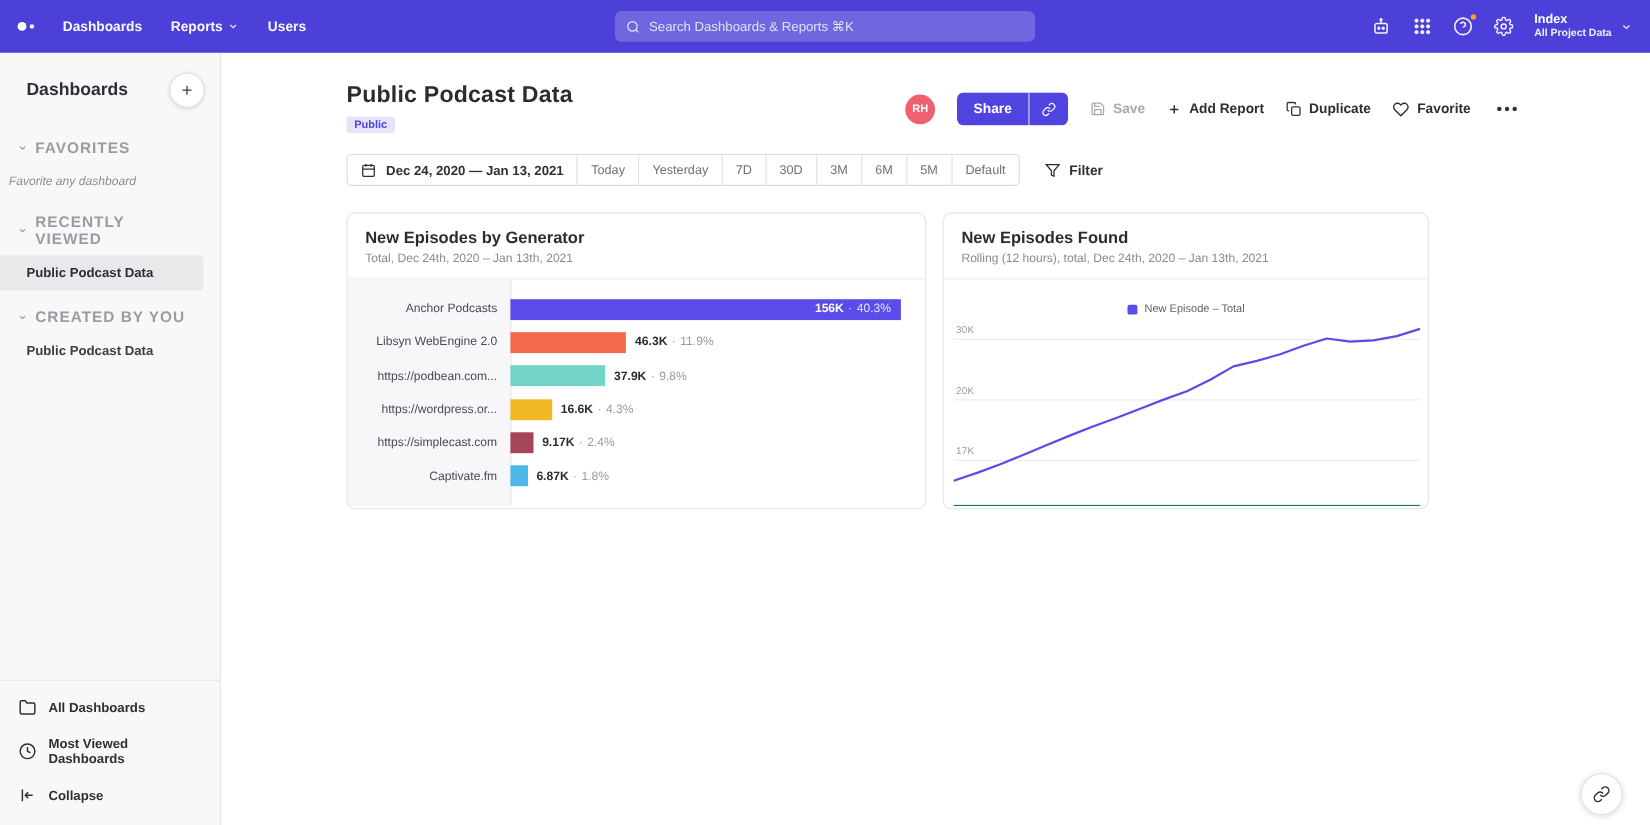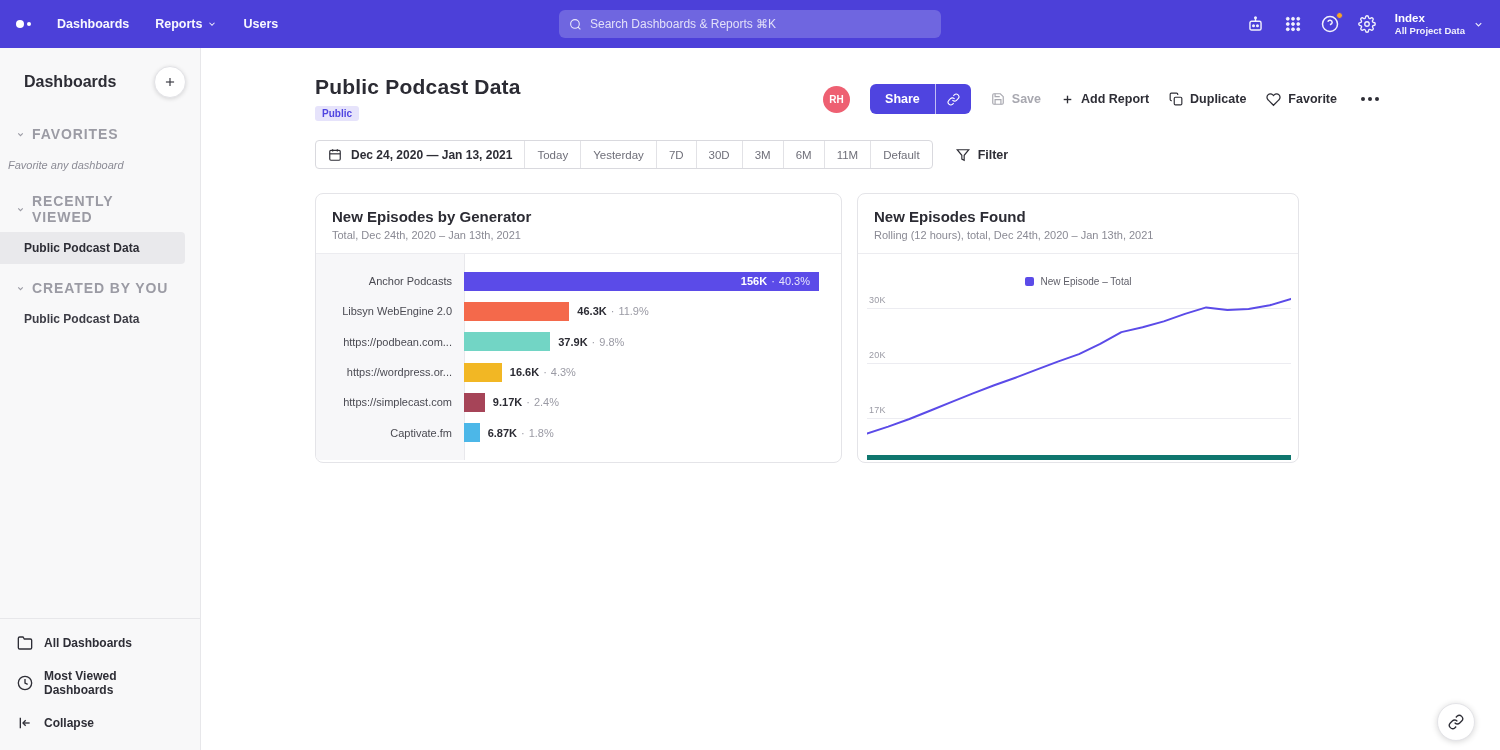--- a/index.html
+++ b/index.html
@@ -91,21 +91,21 @@
   .bar-value .val { font-weight:700; color:#2b2b33; }
   .bar-value .sep { color:#9a9aa4; margin:0 4px; }
   .bar-value .pct { color:#9a9aa4; }
   .bar-value.inside { margin:0; padding-right:9px; }
   .bar-value.inside .val { color:#fff; }
   .bar-value.inside .sep, .bar-value.inside .pct { color:rgba(255,255,255,.85); }
 
   
   .legend { display:flex; justify-content:center; align-items:center; gap:7px; margin-top:22px; font-size:10px; color:#5f5f69; }
   .legend .swatch { width:9px; height:9px; border-radius:2px; display:inline-block; }
-  .plot { position:relative; height:166px; margin:7px 7px 0 9px; border-bottom:5px solid #0f766e; }
+  .plot { position:relative; height:166px; margin:7px 7px 0 9px; border-bottom:1px solid #0f766e; }
   .gridline { position:absolute; left:0; right:0; height:0; border-top:1px solid #ececf1; }
   .gl-30 { top:14px; } .gl-20 { top:69px; } .gl-10 { top:124px; }
   .ytick { position:absolute; left:2px; top:-14px; font-size:9px; color:#9a9aa4; letter-spacing:.3px; }
   .plot svg { position:absolute; left:0; top:0; width:100%; height:100%; }
   .x-axis { display:flex; justify-content:space-between; margin:7px 9px 0; font-size:9px; font-weight:600; color:#8d8d97; letter-spacing:.4px;font-family:Liberation Mono, monospace; }
 
   
   .fab { position:absolute; right:25px; bottom:9px; width:38px; height:38px; border-radius:50%; background:#fff; border:1px solid #e4e4e8; box-shadow:0 1px 6px rgba(0,0,0,.16); display:flex; align-items:center; justify-content:center; cursor:pointer; z-index:30; }
   .fab svg { stroke:#2e2e36; }
 </style>
@@ -343,21 +343,21 @@
             </svg>
           </span>
         <span>Dec 24, 2020 — Jan 13, 2021</span>
       </div>
       <span class="preset">Today</span>
       <span class="preset">Yesterday</span>
       <span class="preset">7D</span>
       <span class="preset">30D</span>
       <span class="preset">3M</span>
       <span class="preset">6M</span>
-      <span class="preset">11M</span>
+      <span class="preset">5M</span>
       <span class="preset">Default</span>
     </div>
     <button class="filter-btn">
       <span>
           <svg width="14" height="14" viewBox="0 0 24 24" fill="none" stroke-width="2">
             <polygon points="22 3 2 3 10 12.46 10 19 14 21 14 12.46 22 3"></polygon>
           </svg>
         </span>
       <span>Filter</span>
     </button>

